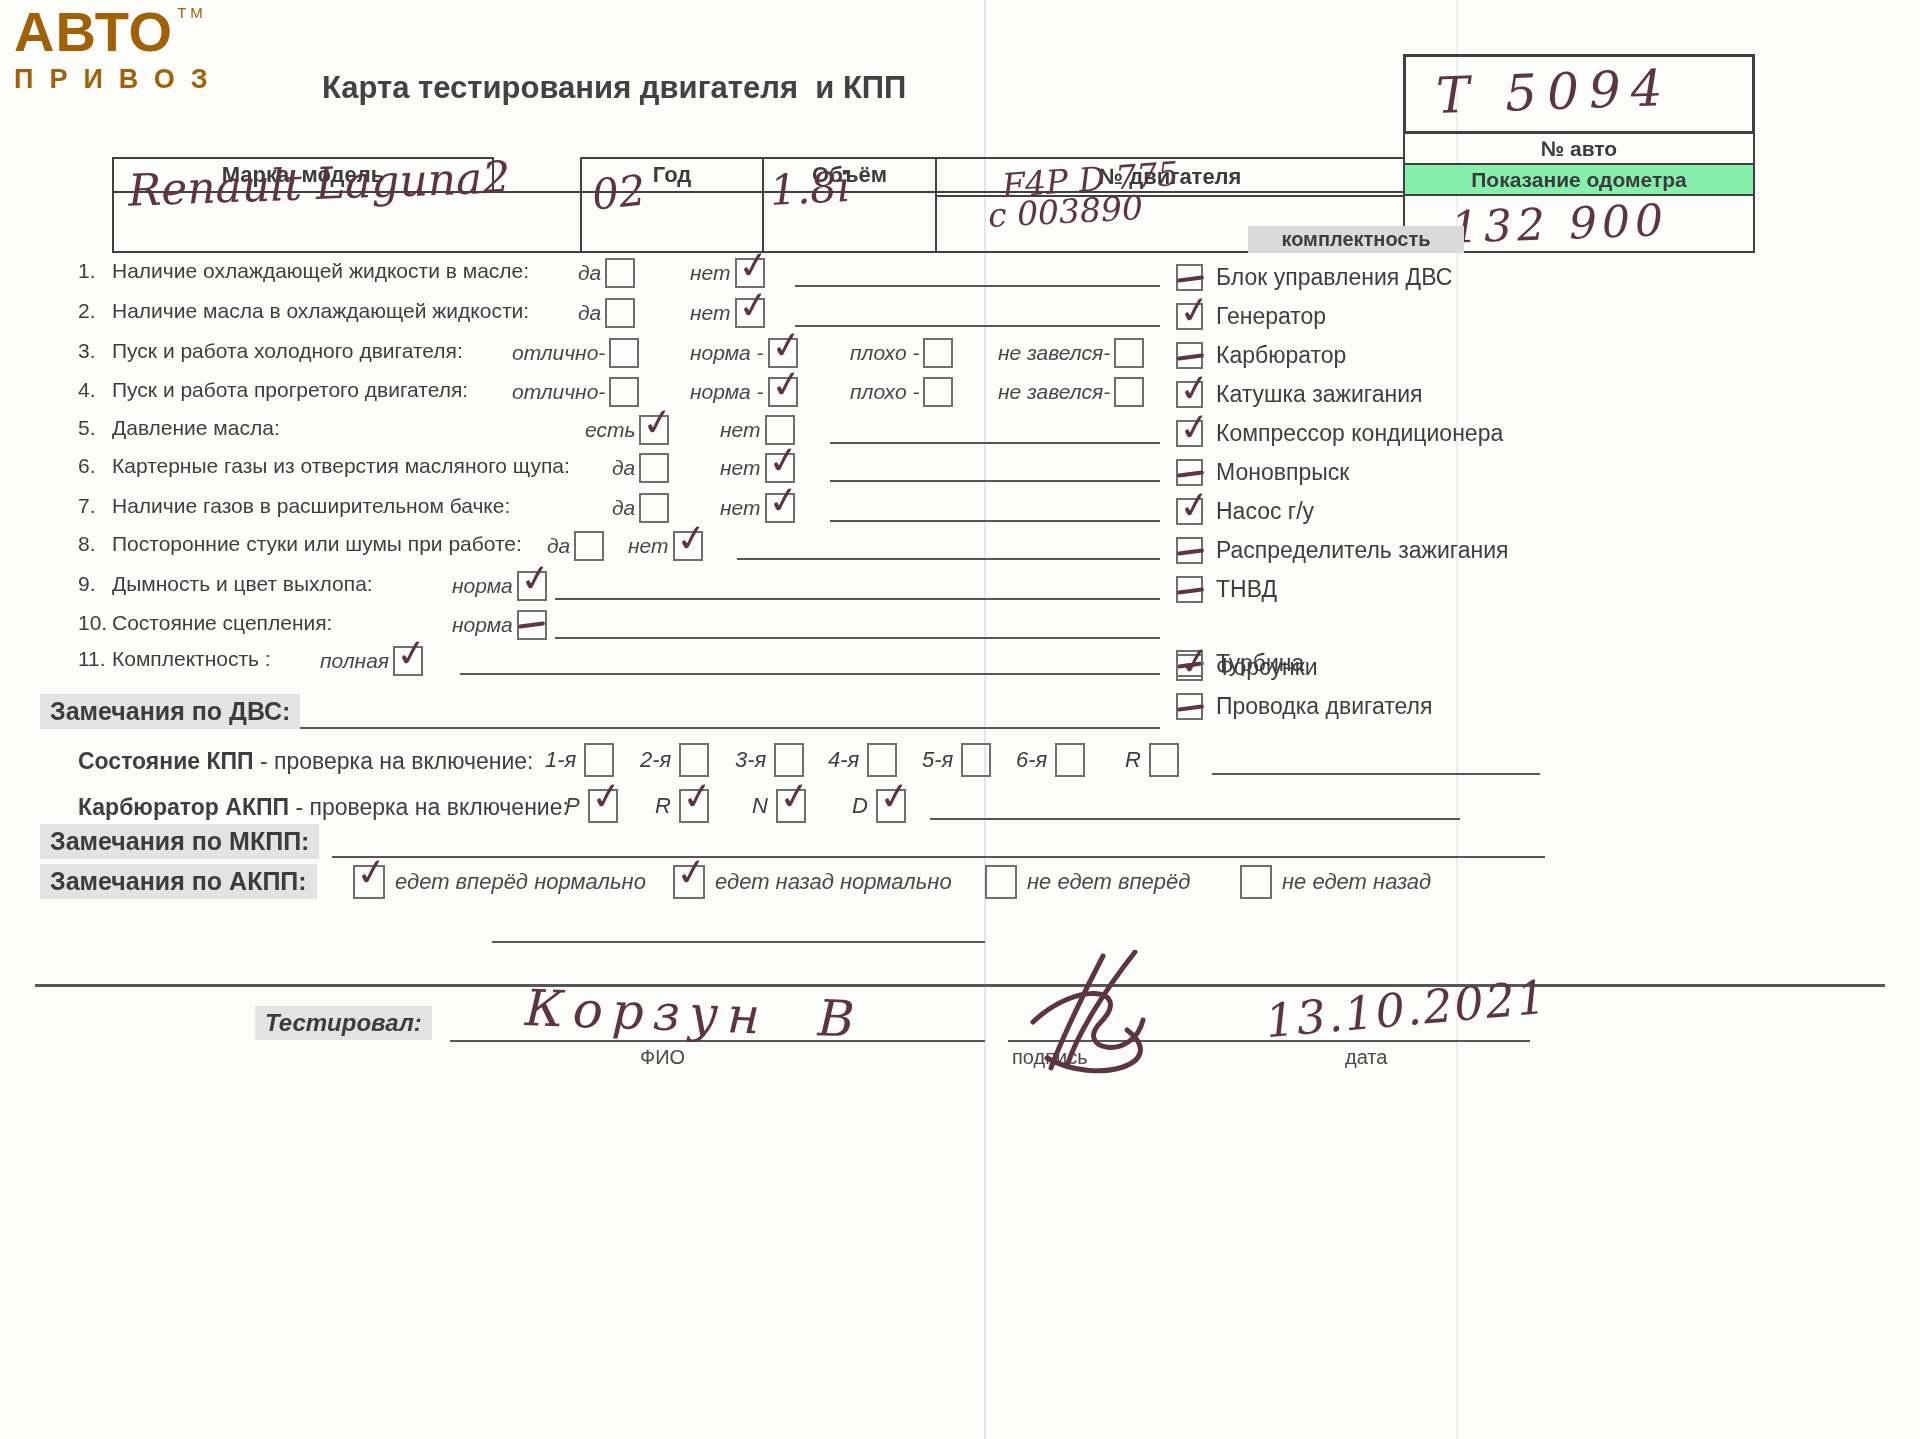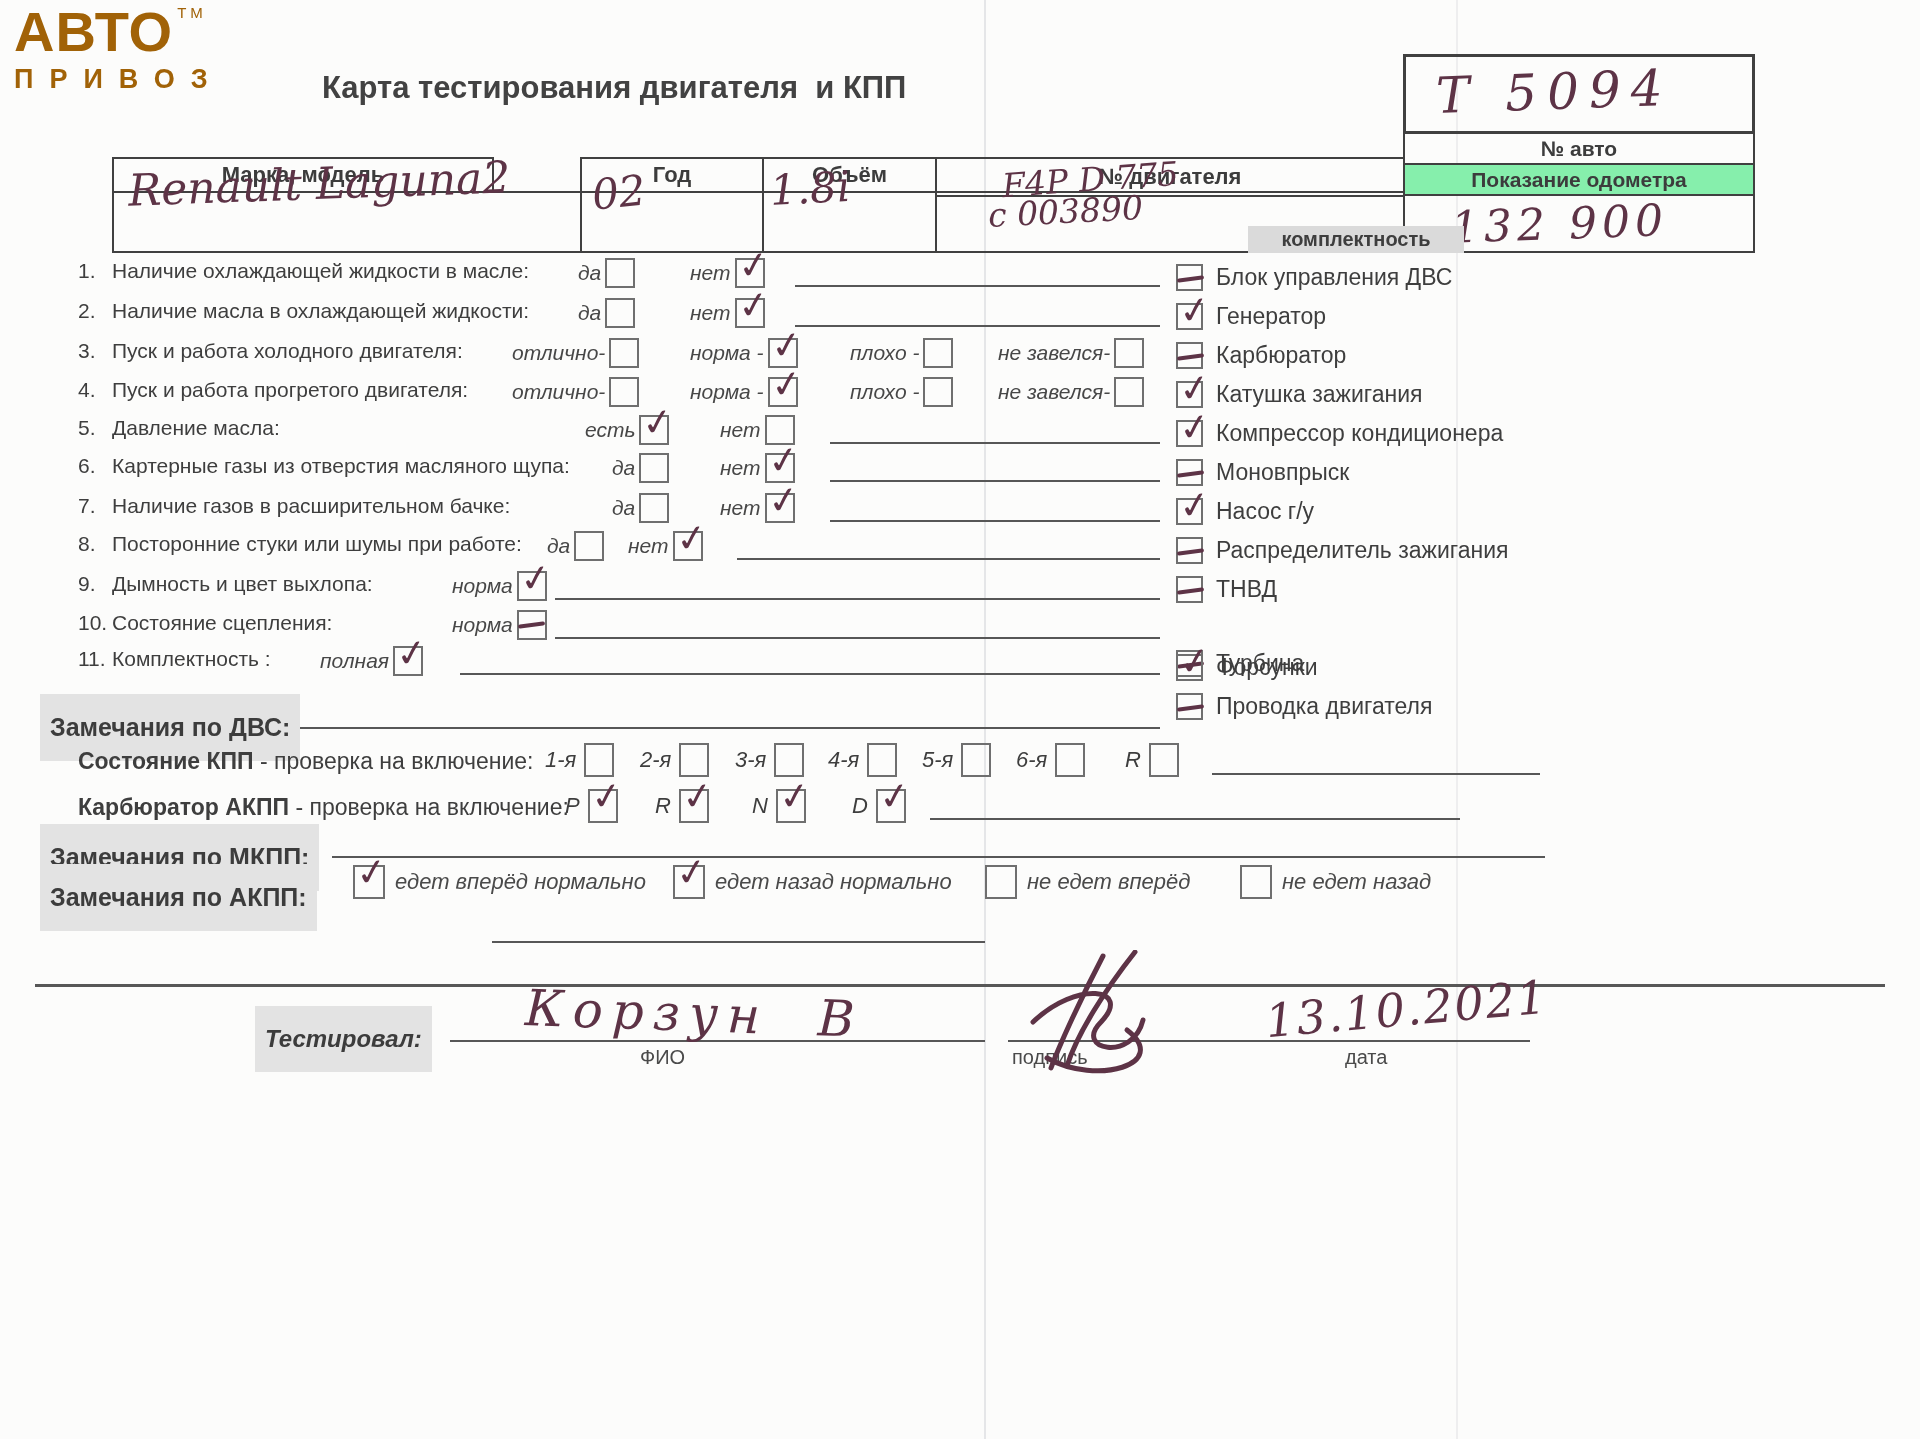--- a/index.html
+++ b/index.html
@@ -30,21 +30,21 @@
   .q{position:absolute;left:112px;top:4px;font-size:21px;white-space:nowrap;}
   .opt{position:absolute;top:0;height:36px;display:flex;align-items:center;gap:4px;}
   .opt i{font-style:italic;font-size:21px;color:#474747;white-space:nowrap;}
   .aline{position:absolute;top:30px;height:0;border-bottom:2px solid var(--line);}
   
   .khead{position:absolute;left:1248px;top:226px;width:216px;height:27px;background:#dadada;font-weight:bold;font-size:20px;display:flex;align-items:center;justify-content:center;}
   .erow{position:absolute;left:1176px;height:34px;display:flex;align-items:center;gap:13px;}
   .ecb{width:27px;height:27px;}
   .elabel{font-size:23px;white-space:nowrap;}
   
-  .graybox{position:absolute;background:#e3e3e3;color:#3c3c3c;font-weight:bold;font-size:25px;padding:19px 10px;white-space:nowrap;}
+  .graybox{position:absolute;background:#e3e3e3;color:#3c3c3c;font-weight:bold;font-size:25px;padding:3px 10px;white-space:nowrap;}
   .line{position:absolute;height:0;border-bottom:2px solid var(--line);}
   .sect{position:absolute;left:78px;font-size:23px;white-space:nowrap;}
   .sect b{font-weight:bold;}
   .gear{position:absolute;display:flex;align-items:center;gap:8px;height:40px;}
   .gear i{font-style:italic;font-size:22px;font-weight:500;}
   .gcb{width:30px;height:34px;}
   .akopt{position:absolute;display:flex;align-items:center;gap:10px;height:40px;}
   .akopt i{font-style:italic;font-size:22px;color:#4a4a4a;white-space:nowrap;}
   .acb{width:32px;height:34px;}
   

